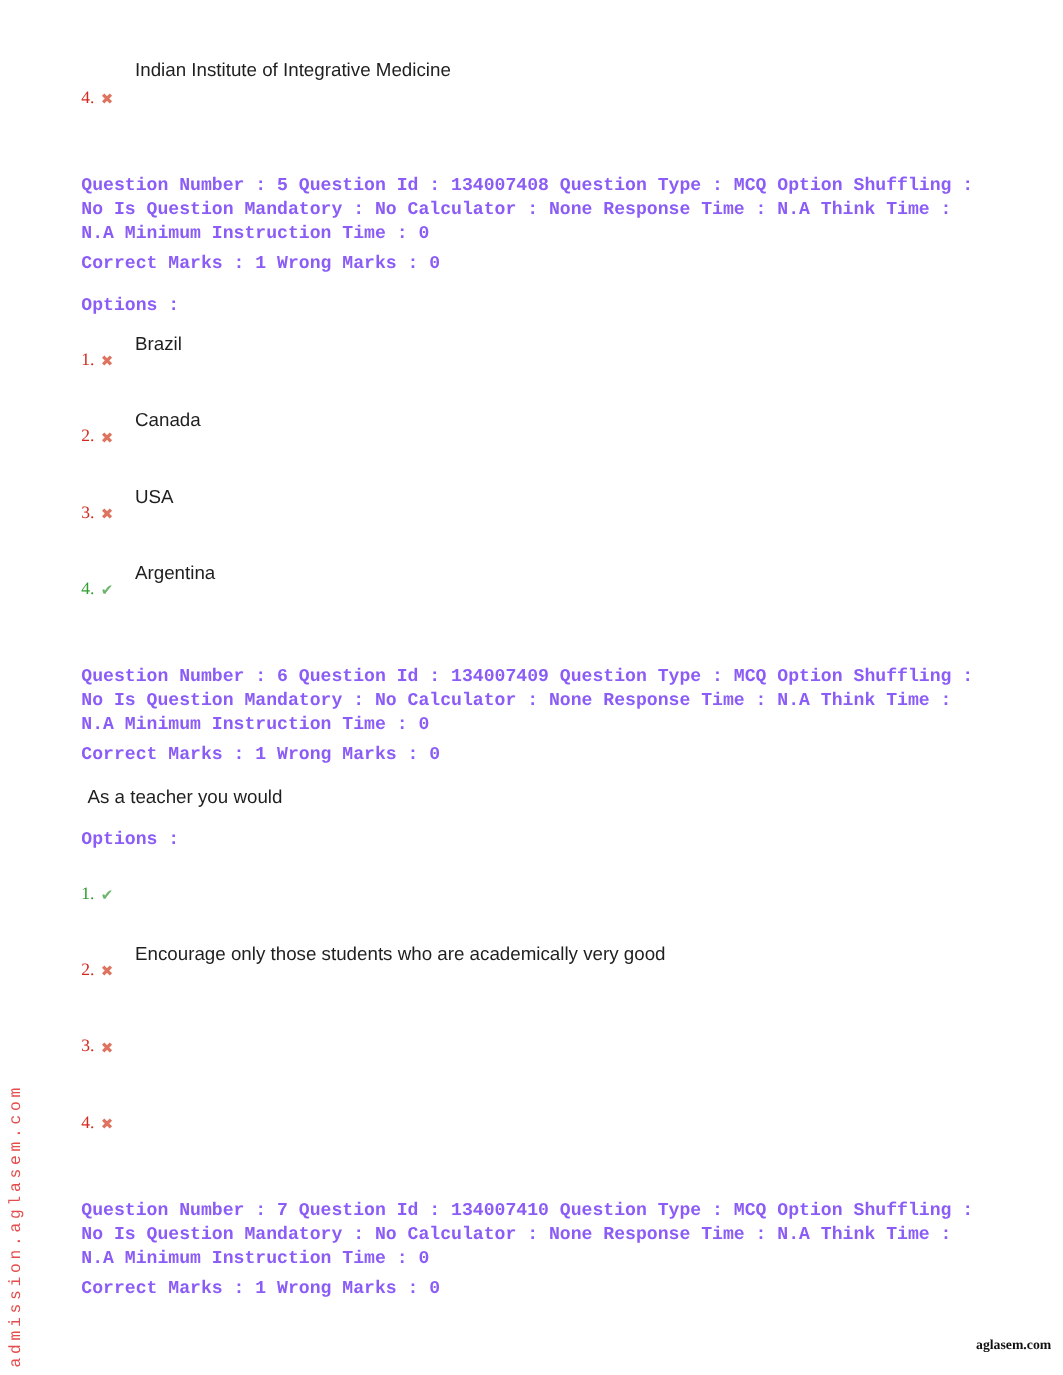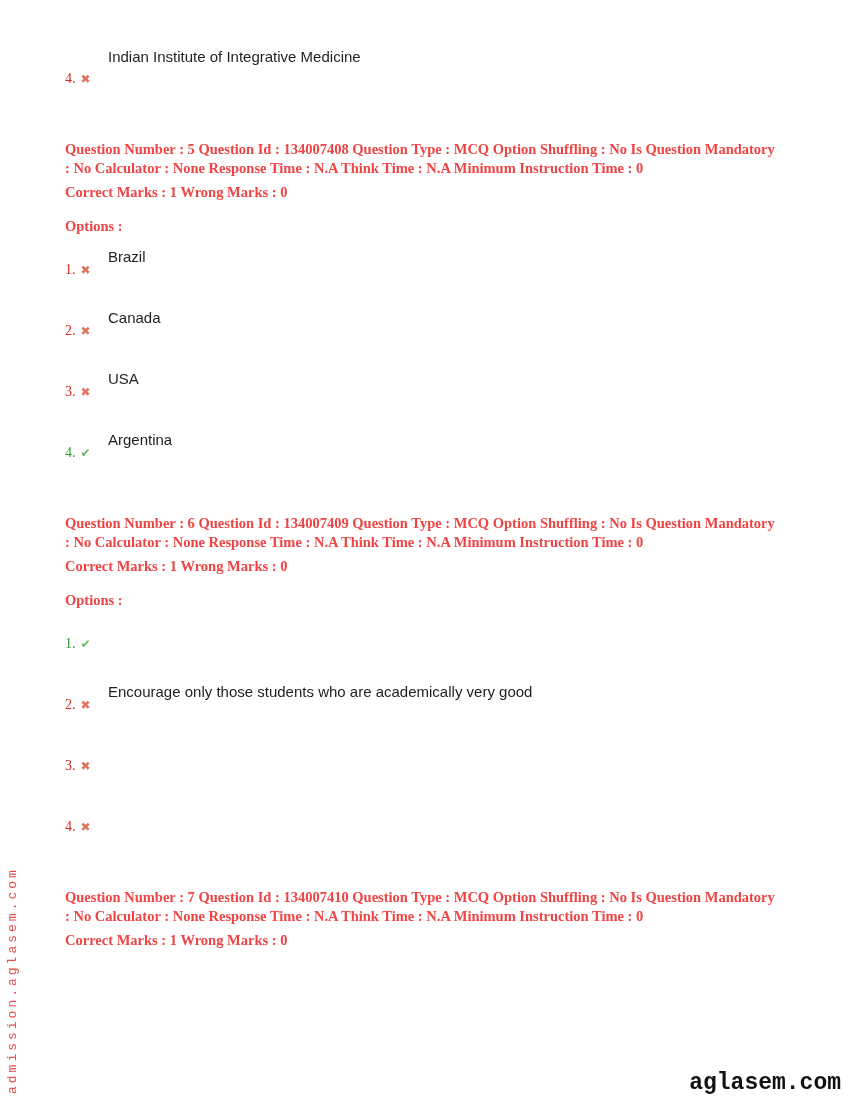--- a/index.html
+++ b/index.html
@@ -8,25 +8,25 @@
     width: 850px; height: 1100px;
     background: #ffffff;
     position: relative;
     font-family: "Liberation Sans", sans-serif;
     color: #1c1c1c;
   }
   .page { padding: 46px 42px 0 65px; }
 
   
   .qheader, .qmarks, .opts-label {
-    font-family: Liberation Serif, serif;
+    font-family: Liberation Mono, monospace;
     font-weight: bold;
     font-size: 14.5px;
     line-height: 19px;
-    color: #ef4444;
+    color: #8b5cf6;
   }
   .qheader { max-width: 714px; }
   .qmarks { margin-top: 5px; }
 
   
   .qtext {
     margin-top: 13px;
     padding-left: 5px;
     font-size: 15px;
     line-height: 21px;
@@ -75,23 +75,23 @@
     letter-spacing: 3px;
     color: #e54d4d;
     white-space: nowrap;
   }
 
   
   .footer-logo {
     position: absolute;
     right: 9px;
     top: 1070px;
-    font-family: Liberation Mono, monospace;
+    font-family: Liberation Serif, serif;
     font-weight: bold;
-    font-size: 23px;
+    font-size: 11px;
     color: #111;
   }
 </style>
 </head>
 <body>
 
 <div class="page">
 
   <div class="option-row carryover wrong">
     <span class="opt-num">
@@ -133,20 +133,21 @@
           <span class="mark">✔</span>
         </span>
         <span class="opt-text">Argentina</span>
       </div>
     </div>
   </section>
 
   <section class="question-block">
     <p class="qheader">Question Number : 6 Question Id : 134007409 Question Type : MCQ Option Shuffling : No Is Question Mandatory : No Calculator : None Response Time : N.A Think Time : N.A Minimum Instruction Time : 0</p>
     <p class="qmarks">Correct Marks : 1 Wrong Marks : 0</p>
+    <p class="qtext">As a teacher you would</p>
     <p class="opts-label">Options :</p>
     <div class="option-list">
       <div class="option-row correct">
         <span class="opt-num">
           <span class="opt-num-label">1.</span>
           <span class="mark">✔</span>
         </span>
       </div>
       <div class="option-row wrong">
         <span class="opt-num">

